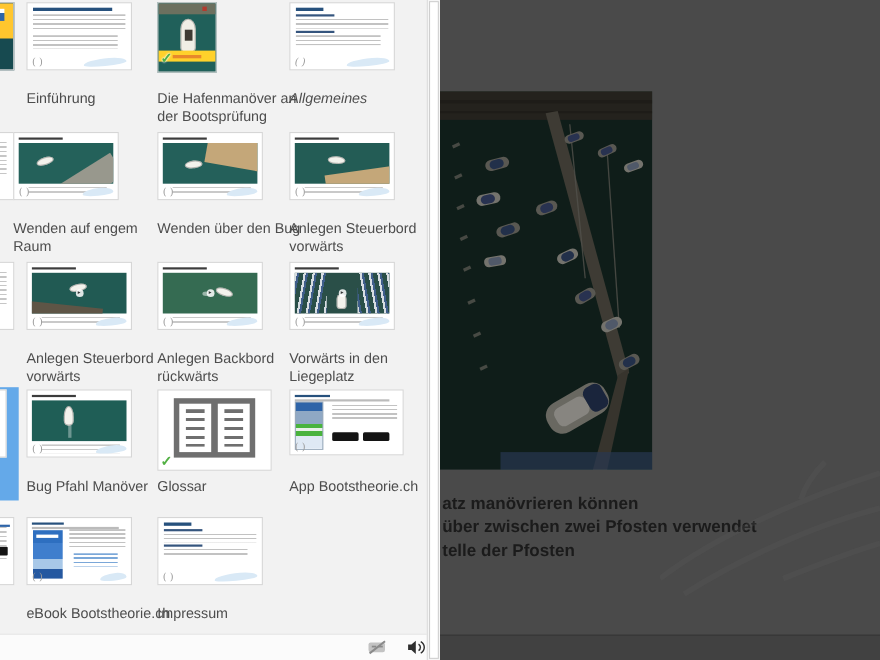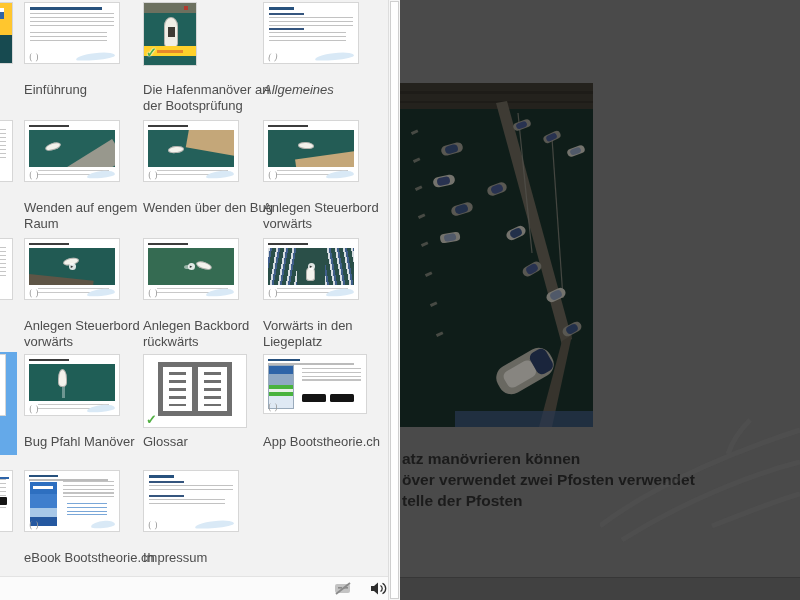--- a/index.html
+++ b/index.html
@@ -195,21 +195,21 @@
         <rect x="10" y="-12" width="18" height="24" rx="6" fill="#2e4168"></rect>
       </g>
       <rect x="55" y="328" width="138" height="16" fill="#44608c" opacity="0.7"></rect>
 
       <rect width="193" height="344" fill="#000" opacity="0.42"></rect>
     </svg>
   </div>
 
   <div class="bg-text">
     <div>atz manövrieren können</div>
-    <div>över verwendet zwei Pfosten verwendet</div>
+    <div>über zwischen zwei Pfosten verwendet</div>
     <div>telle der Pfosten</div>
   </div>
 
   <div class="bg-watermark">
     <svg width="200" height="145" viewBox="0 0 200 145">
       <g fill="none" stroke="#5e5e5e" stroke-width="5" opacity="0.45">
         <path d="M200,12 C150,28 60,62 0,108"></path>
         <path d="M200,44 C152,56 82,84 22,122"></path>
         <path d="M200,76 C172,84 142,96 112,108"></path>
         <path d="M150,2 C140,12 132,24 128,36"></path>
@@ -272,21 +272,21 @@
         <div class="d-sec"></div>
         <div class="d-par" style="height:9px;margin-bottom:2px;"></div>
         <div class="d-sec"></div>
         <div class="d-par" style="height:9px;width:92%;"></div>
         <div class="paren"></div>
         <div class="swoosh"></div>
       </div>
       <div class="lbl">Allgemeines</div>
     </div>
 
-    <div class="cell" style="left:24px;top:120px;text-decoration:underline;">
+    <div class="cell" style="left:12px;top:120px;text-decoration:underline;">
       <div class="thumb vid">
         <div class="v-title"></div>
         <div class="v-img" style="background:#24615a;">
           <div class="dock" style="right:-8px;bottom:-10px;width:60px;height:24px;background:#98988d;transform:rotate(-32deg);"></div>
           <div class="boat" style="left:16px;top:13px;transform:rotate(-18deg);"></div>
         </div>
         <div class="v-foot"></div>
         <div class="paren"></div>
         <div class="swoosh" style="width:30%;"></div>
       </div>

